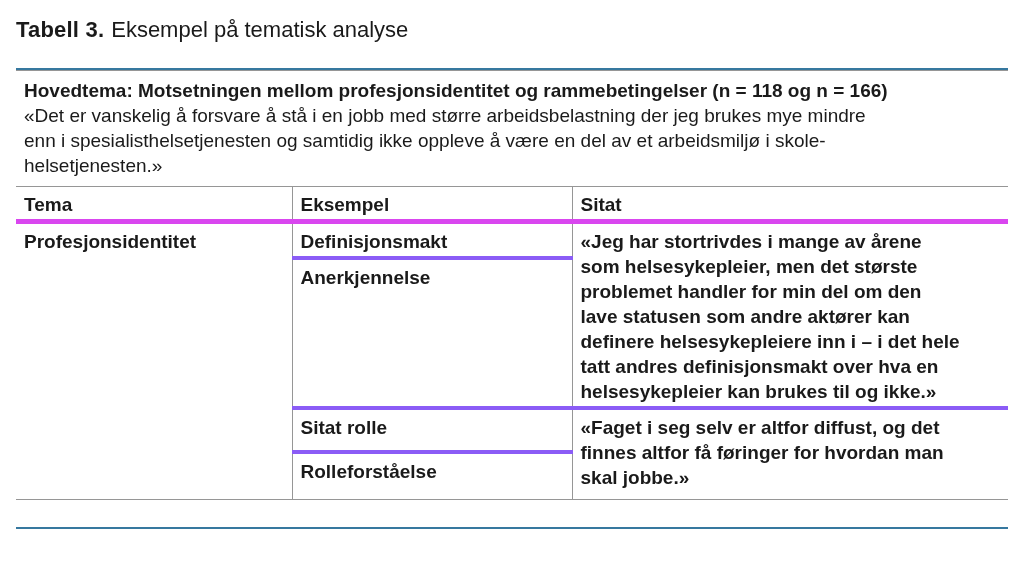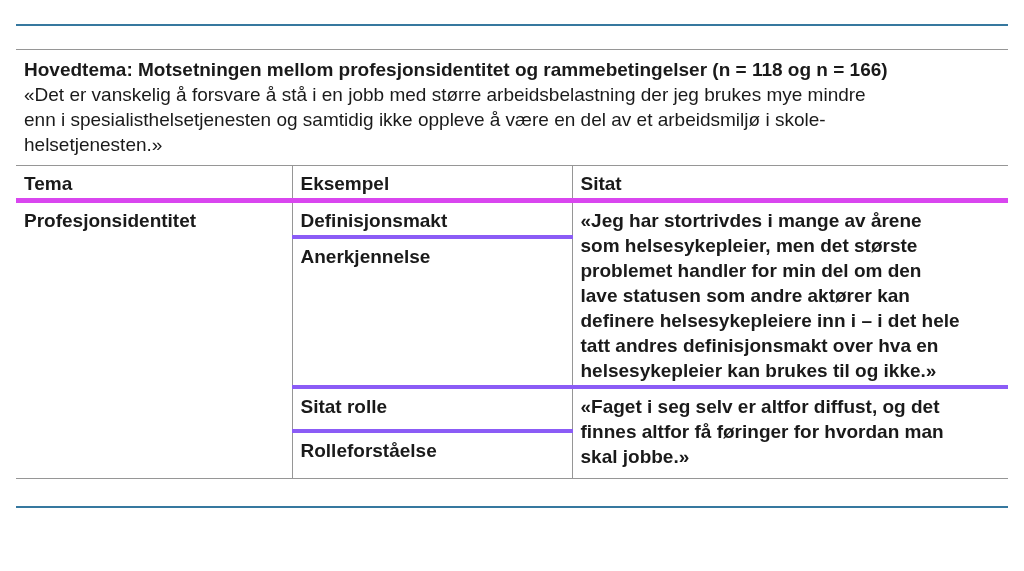--- a/index.html
+++ b/index.html
@@ -10,21 +10,21 @@
   }
   .page { padding:0 16px; }
 
   .title { padding-top:16px; font-size:22px; line-height:28px; }
   .title .tbold { font-weight:700; margin-right:7px; letter-spacing:0.2px; }
 
   .accent-rule { height:2px; background:#36789f; border:none; }
   .rule-top { margin-top:24px; }
   .rule-bottom { margin-top:27px; }
 
-  .tablewrap { margin-top:23px; }
+  .tablewrap { }
 
   .intro {
     border-top:1px solid #969696;
     padding:7px 8px 8px 8px;
     font-size:19px; line-height:25px;
   }
   .intro-h { font-weight:700; }
   .prewrap { white-space:pre-line; }
 
   table.grid {
@@ -50,20 +50,23 @@
   tr.row1  { height:32px; }
   tr.row2  { height:148px; }
   tr.row3  { height:44px; }
   tr.row4  { height:47px; }
 </style>
 </head>
 <body>
 
 <div class="page">
 
+  <div class="title">
+    <span class="tbold">Tabell 3.</span><span>Eksempel på tematisk analyse</span>
+  </div>
 
   <div class="accent-rule rule-top"></div>
 
   <div class="tablewrap">
 
     <div class="intro">
       <div class="intro-h">Hovedtema: Motsetningen mellom profesjonsidentitet og rammebetingelser (n = 118 og n = 166)</div>
       <div class="prewrap">«Det er vanskelig å forsvare å stå i en jobb med større arbeidsbelastning der jeg brukes mye mindre
 enn i spesialisthelsetjenesten og samtidig ikke oppleve å være en del av et arbeidsmiljø i skole-
 helsetjenesten.»</div>

